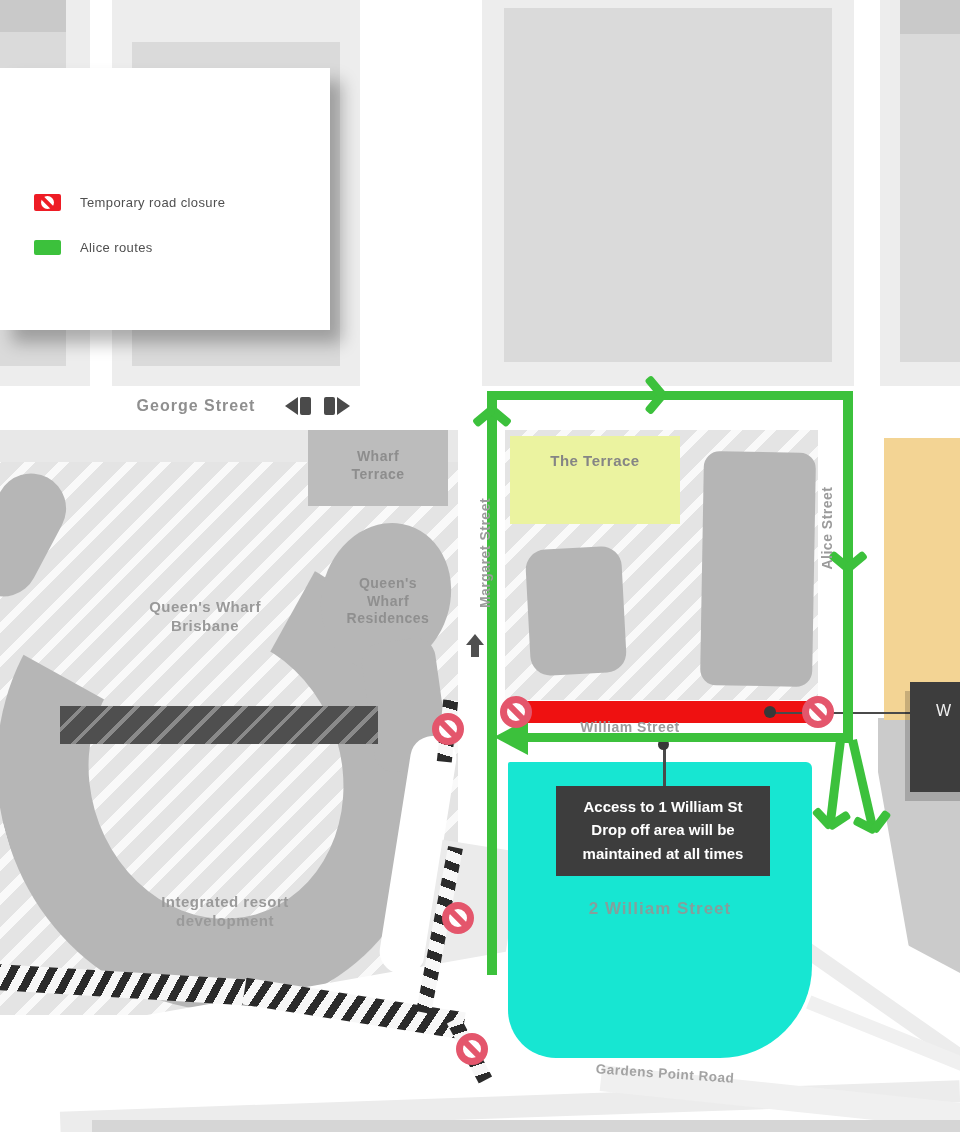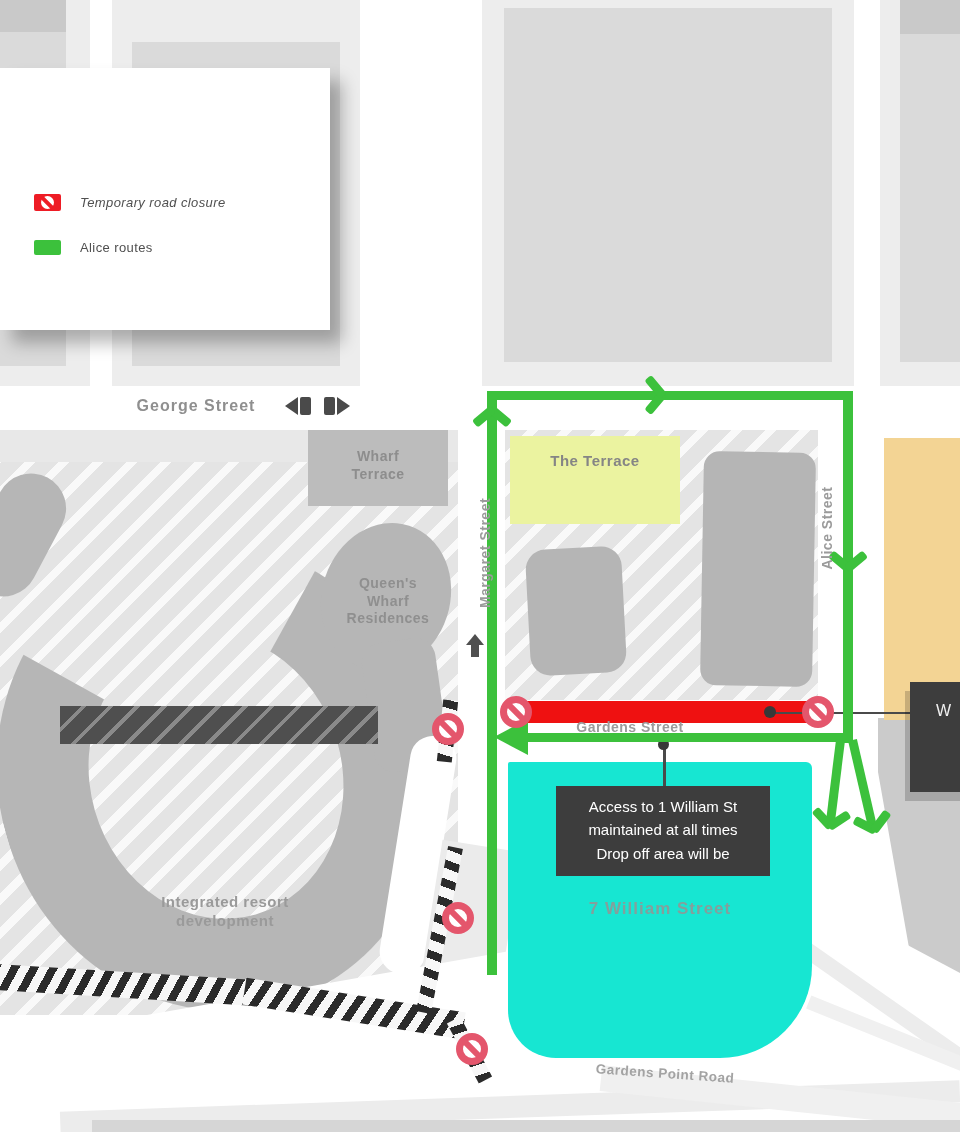--- a/index.html
+++ b/index.html
@@ -150,38 +150,39 @@
   <div class="lbl vlbl" style="left:400px;top:545px;width:170px;height:16px;font-size:14px;">Margaret Street</div>
   <div class="abs" style="left:466px;top:634px;width:18px;height:24px;">
     <span class="abs" style="left:0;top:0;width:0;height:0;border-left:9px solid transparent;border-right:9px solid transparent;border-bottom:11px solid #4f4f4f;"></span>
     <span class="abs" style="left:5px;top:10px;width:8px;height:13px;background:#4f4f4f;"></span>
   </div>
 
   <div class="lbl vlbl" style="left:742px;top:520px;width:170px;height:16px;font-size:14px;">Alice Street</div>
 
   <div class="lbl" style="left:343px;top:448px;width:70px;font-size:14px;color:#8d8d8d;">Wharf Terrace</div>
   <div class="lbl" style="left:550px;top:452px;width:90px;font-size:15px;color:#858585;">The Terrace</div>
+  <div class="lbl" style="left:120px;top:598px;width:170px;font-size:15px;color:#999999;">Queen's Wharf Brisbane</div>
   <div class="lbl" style="left:130px;top:893px;width:190px;font-size:15px;color:#9a9a9a;">Integrated resort development</div>
   <div class="lbl" style="left:346px;top:575px;width:84px;font-size:14px;color:#8f8f8f;">Queen's Wharf Residences</div>
-  <div class="lbl" style="left:545px;top:719px;width:170px;font-size:14px;">Gardens Street</div>
-  <div class="lbl" style="left:530px;top:898px;width:260px;font-size:17px;color:#83a09c;letter-spacing:1px;">7 William Street</div>
+  <div class="lbl" style="left:545px;top:719px;width:170px;font-size:14px;">William Street</div>
+  <div class="lbl" style="left:530px;top:898px;width:260px;font-size:17px;color:#83a09c;letter-spacing:1px;">2 William Street</div>
   <div class="lbl" style="left:560px;top:1066px;width:210px;font-size:13.5px;color:#a3a3a3;transform:rotate(4deg);">Gardens Point Road</div>
 
-  <div class="calloutbox" style="left:556px;top:786px;width:214px;height:90px;padding-top:9px;box-sizing:border-box;font-size:15px;line-height:1.55;">
+  <div class="calloutbox" style="left:556px;top:786px;width:214px;height:90px;padding-top:9px;box-sizing:border-box;font-size:15px;line-height:1.55;font-weight:bold;">
     <div>Access to 1 William St</div>
+    <div>Drop off area will be</div>
     <div>maintained at all times</div>
-    <div>Drop off area will be</div>
   </div>
   <div class="calloutbox" style="left:910px;top:682px;width:80px;height:110px;box-shadow:-5px 9px 0 rgba(0,0,0,0.18);">
     <div style="position:absolute;left:26px;top:20px;font-size:16px;color:#f0f0f0;">W</div>
   </div>
 
   <div class="abs" style="left:0;top:68px;width:330px;height:262px;background:#fff;box-shadow:12px 13px 16px rgba(0,0,0,0.28);">
     <div class="abs" style="left:34px;top:126px;width:27px;height:17px;background:#ee1c25;border-radius:2px;">
       <span class="abs" style="left:7px;top:2px;width:13px;height:13px;border-radius:50%;background:#fff;"></span>
       <span class="abs" style="left:6px;top:7px;width:15px;height:4px;background:#ee1c25;transform:rotate(45deg);border-radius:1px;"></span>
     </div>
-    <div class="abs" style="left:80px;top:127px;font-size:13px;color:#4f4f4f;letter-spacing:.4px;font-style:italic;">Temporary road closure</div>
+    <div class="abs" style="left:80px;top:127px;font-size:13px;color:#4f4f4f;letter-spacing:.4px;">Temporary road closure</div>
     <div class="abs" style="left:34px;top:172px;width:27px;height:15px;background:#3cc13c;border-radius:2px;"></div>
     <div class="abs" style="left:80px;top:172px;font-size:13px;color:#4f4f4f;letter-spacing:.4px;">Alice routes</div>
   </div>
 
 </div>
 
 </body></html>

